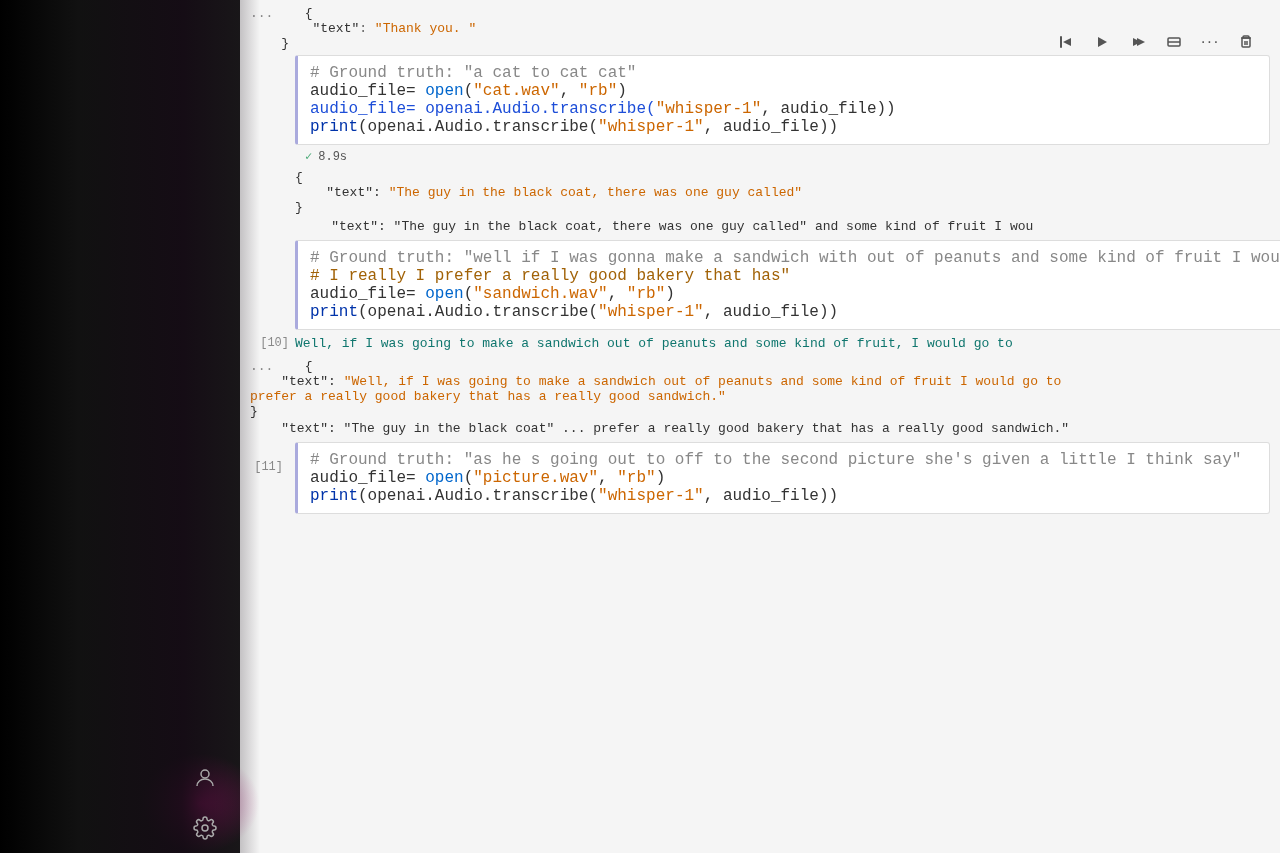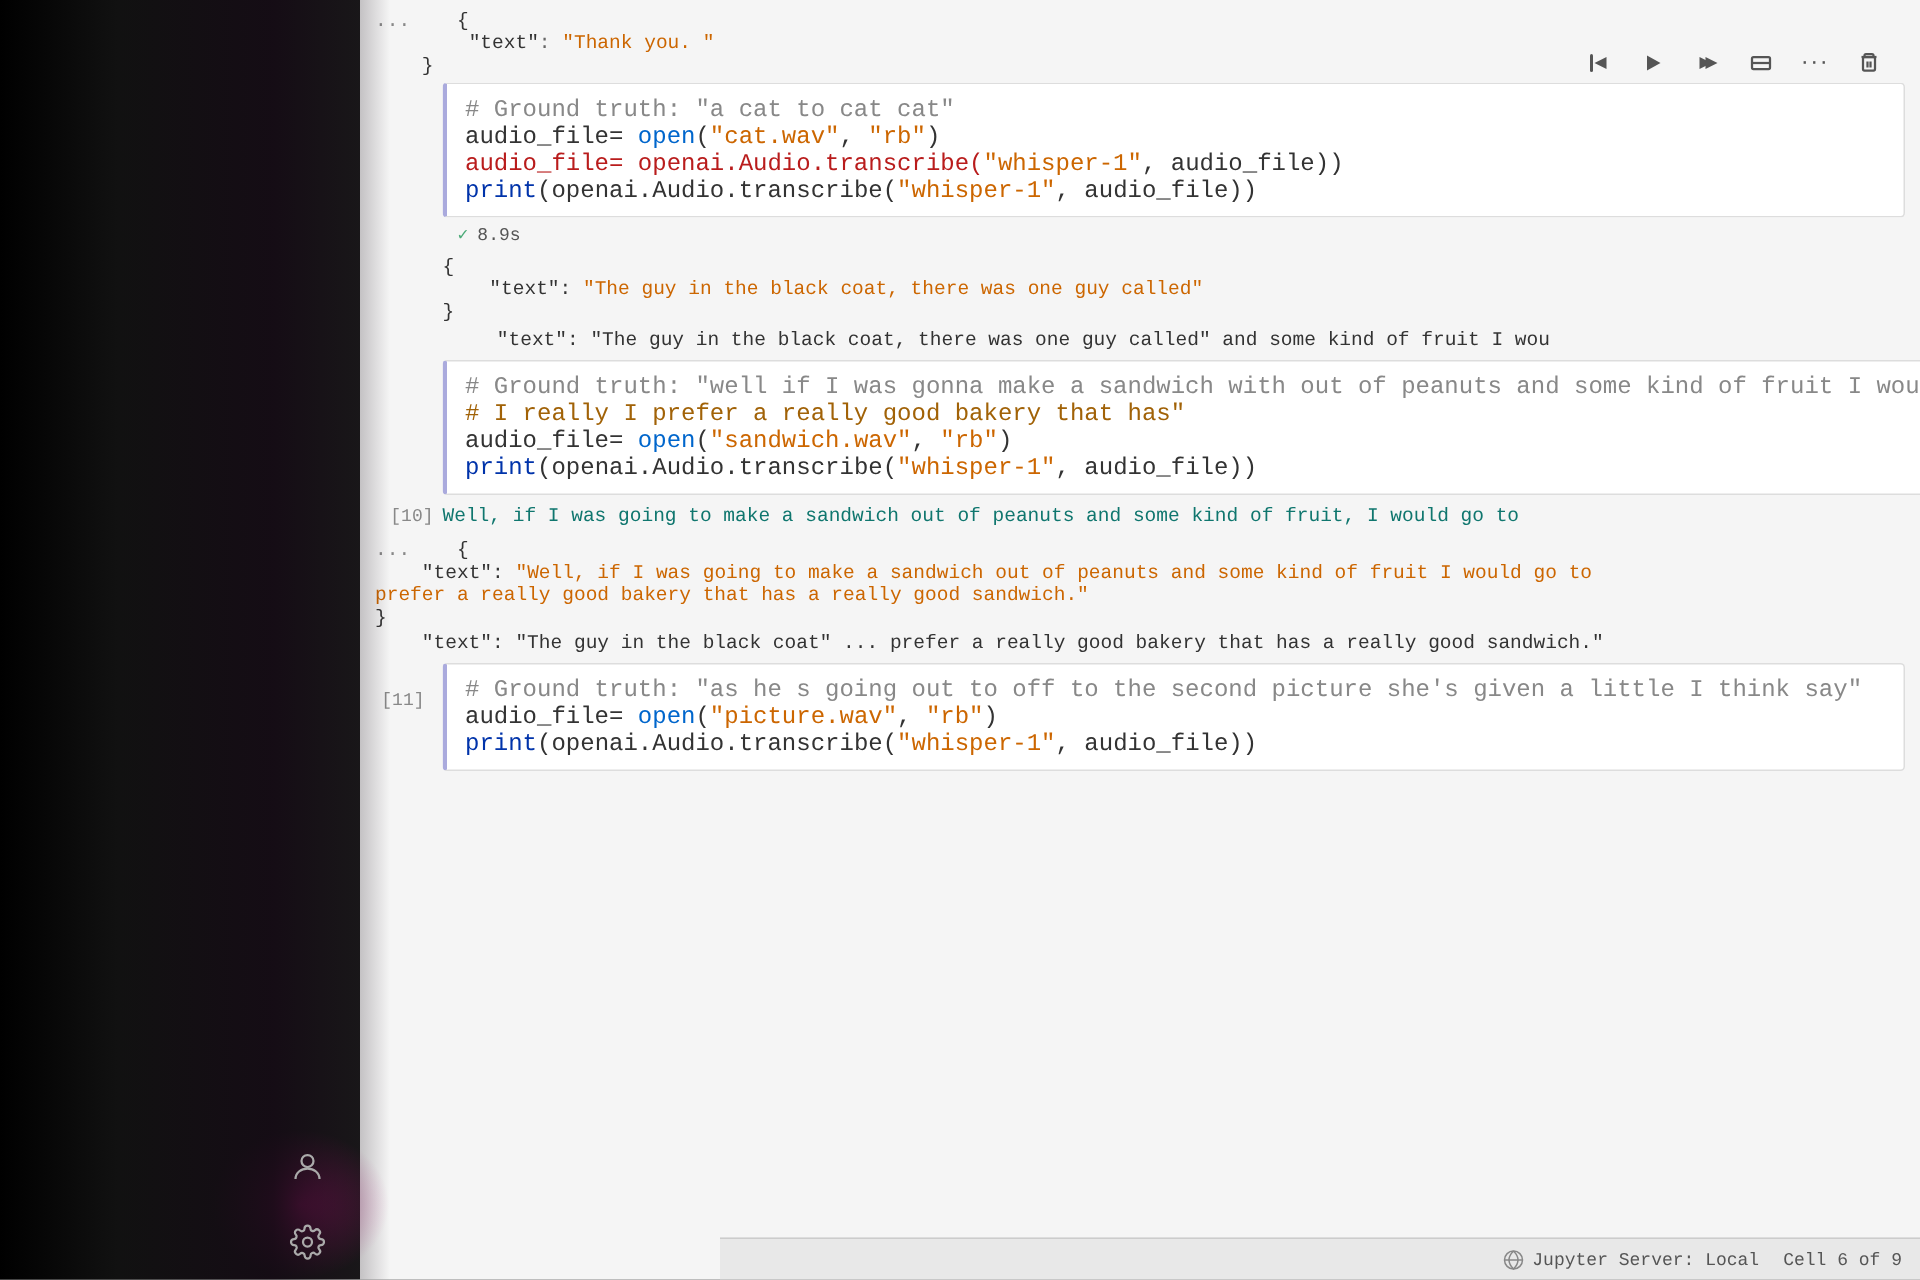--- a/index.html
+++ b/index.html
@@ -262,21 +262,21 @@
         <pre><span style="color:#888;">...</span>    <span style="color:#333;">{</span></pre>
         <pre>        <span style="color:#333;">"text"</span>: <span style="color:#cc6600;">"Thank you. "</span></pre>
         <pre>    <span style="color:#333;">}</span></pre>
       </div>
 
       <div class="cell-row">
         <div class="cell-gutter"></div>
         <div class="cell-content">
           <pre><span style="color:#888;"># Ground truth: "a cat to cat cat"</span>
 <span style="color:#333;">audio_file= </span><span style="color:#0066cc;">open</span><span style="color:#333;">(</span><span style="color:#cc6600;">"cat.wav"</span><span style="color:#333;">, </span><span style="color:#cc6600;">"rb"</span><span style="color:#333;">)</span>
-<span style="color:#b91c1c;margin-top:32px;">audio_file= openai.Audio.transcribe(</span><span style="color:#cc6600;">"whisper-1"</span><span style="color:#333;">, audio_file))</span>
+<span style="color:#1d4ed8;margin-top:32px;">audio_file= openai.Audio.transcribe(</span><span style="color:#cc6600;">"whisper-1"</span><span style="color:#333;">, audio_file))</span>
 <span style="color:#0033aa;">print</span><span style="color:#333;">(openai.Audio.transcribe(</span><span style="color:#cc6600;">"whisper-1"</span><span style="color:#333;">, audio_file))</span></pre>
         </div>
       </div>
 
       <div style="padding: 2px 10px 2px 65px; font-size:12px; color:#555; display:flex; align-items:center; gap:6px;">
         <span style="color:#4aaa77;">✓</span>
         <span>8.9s</span>
       </div>
 
       <div class="output-row">
@@ -295,21 +295,21 @@
       <div class="cell-row">
         <div class="cell-gutter"></div>
         <div class="cell-content">
           <pre><span style="color:#888;"># Ground truth: "well if I was gonna make a sandwich with out of peanuts and some kind of fruit I would go to"</span>
 <span style="color:#a16207;"># I really I prefer a really good bakery that has"</span>
 <span style="color:#333;">audio_file= </span><span style="color:#0066cc;">open</span><span style="color:#333;">(</span><span style="color:#cc6600;">"sandwich.wav"</span><span style="color:#333;">, </span><span style="color:#cc6600;">"rb"</span><span style="color:#333;">)</span>
 <span style="color:#0033aa;">print</span><span style="color:#333;">(openai.Audio.transcribe(</span><span style="color:#cc6600;">"whisper-1"</span><span style="color:#333;">, audio_file))</span></pre>
         </div>
       </div>
 
-      <div style="display:flex; align-items:center; margin:2px 0;">
+      <div style="display:flex; align-items:flex-start; margin:2px 0;">
         <div style="width:55px; min-width:55px; padding:4px 6px 4px 0; text-align:right; font-size:12px; color:#888; flex-shrink:0;">[10]</div>
         <div style="flex:1; padding:4px 10px 4px 0; font-size:13px; color:#0f766e; white-space:nowrap; overflow:visible;">
           <pre>Well, if I was going to make a sandwich out of peanuts and some kind of fruit, I would go to</pre>
         </div>
       </div>
 
       <div style="padding:2px 10px 2px 10px; font-size:13px; color:#333;">
         <pre><span style="color:#888;">...</span>    <span style="color:#333;">{</span>
     <span style="color:#333;">"text"</span>: <span style="color:#cc6600;">"Well, if I was going to make a sandwich out of peanuts and some kind of fruit I would go to</span>
 <span style="color:#cc6600;">prefer a really good bakery that has a really good sandwich."</span>
@@ -327,25 +327,14 @@
         <div class="cell-content">
           <pre><span style="color:#888;"># Ground truth: "as he s going out to off to the second picture she's given a little I think say"</span>
 <span style="color:#333;">audio_file= </span><span style="color:#0066cc;">open</span><span style="color:#333;">(</span><span style="color:#cc6600;">"picture.wav"</span><span style="color:#333;">, </span><span style="color:#cc6600;">"rb"</span><span style="color:#333;">)</span>
 <span style="color:#0033aa;">print</span><span style="color:#333;">(openai.Audio.transcribe(</span><span style="color:#cc6600;">"whisper-1"</span><span style="color:#333;">, audio_file))</span></pre>
         </div>
       </div>
 
     </div>
   </div>
 
-  <div class="status-bar">
-    <div class="server-info">
-      <svg width="14" height="14" viewBox="0 0 14 14">
-        <circle cx="7" cy="7" r="6" fill="none" stroke="#888" stroke-width="1"></circle>
-        <line x1="1" y1="7" x2="13" y2="7" stroke="#888" stroke-width="1"></line>
-        <path d="M7 1 Q10 4 10 7 Q10 10 7 13 Q4 10 4 7 Q4 4 7 1" fill="none" stroke="#888" stroke-width="1"></path>
-      </svg>
-      <span>Jupyter Server: Local</span>
-    </div>
-    <span>Cell 6 of 9</span>
-  </div>
 
 </div>
 
 </body></html>

